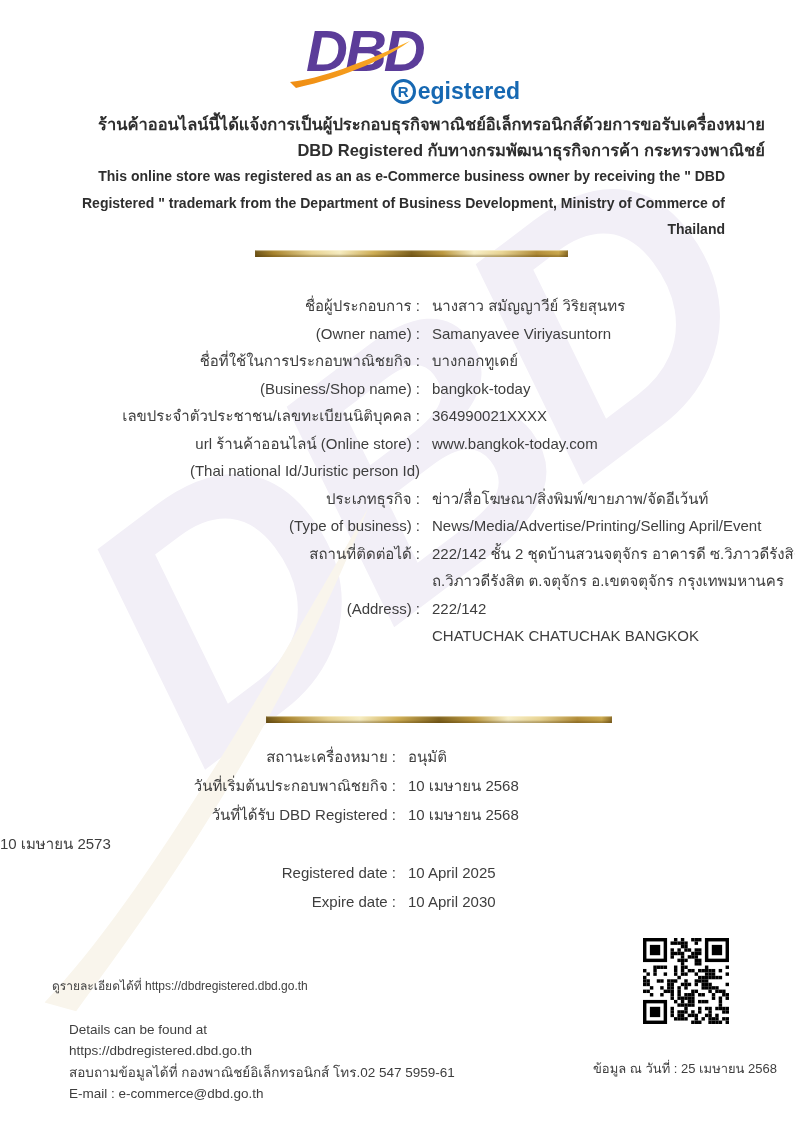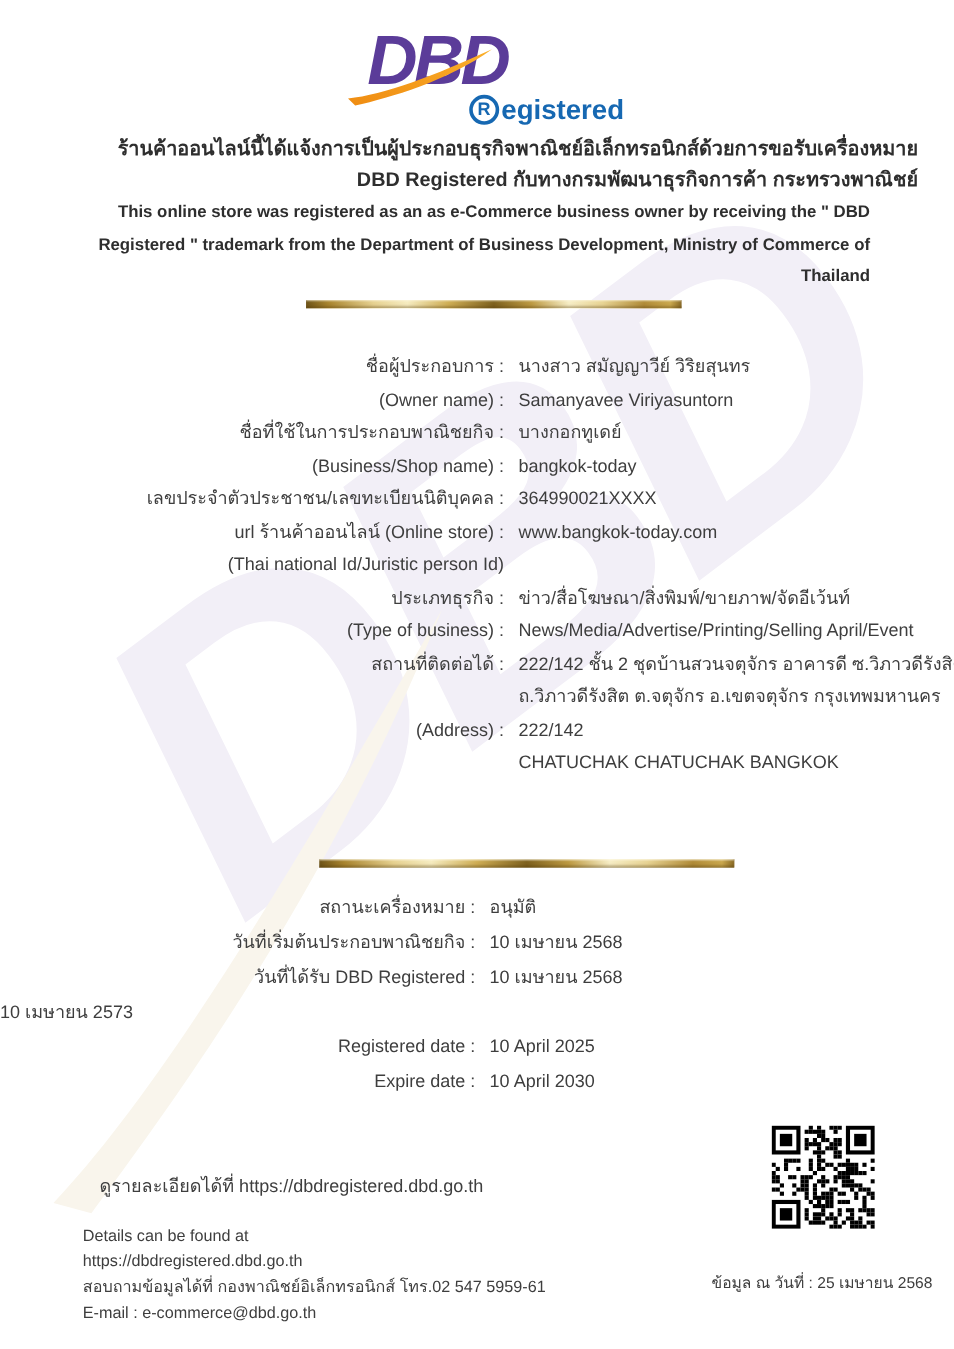--- a/index.html
+++ b/index.html
@@ -49,21 +49,21 @@
   
   .form{position:absolute;left:0;width:795px;z-index:1;font-size:15px;color:#3e3e3e;}
   #form1{top:292px;margin-left:24px;}
   #form1 .row{line-height:27.5px;}
   #form2{top:742px;}
   #form2 .row{line-height:29px;}
   .row{display:flex;gap:12px;}
   .row .lbl{flex:0 0 396px;text-align:right;white-space:nowrap;}
   .row .val{flex:1;text-align:left;white-space:nowrap;padding-right:29px;}
   
-  .footer-note{position:absolute;left:83px;top:976px;font-size:15px;z-index:1;}
+  .footer-note{position:absolute;left:52px;top:976px;font-size:12px;z-index:1;}
   .footer-details{position:absolute;left:69px;top:1019px;font-size:13.5px;line-height:21.4px;z-index:1;}
   .qr-block{position:absolute;left:643px;top:938px;width:86px;height:86px;z-index:1;}
   .data-asof{position:absolute;left:590px;top:1058px;width:190px;text-align:center;font-size:13px;z-index:1;}
 </style>
 </head>
 <body>
 
 <div class="page">
 
   <div class="watermark">DBD</div>

